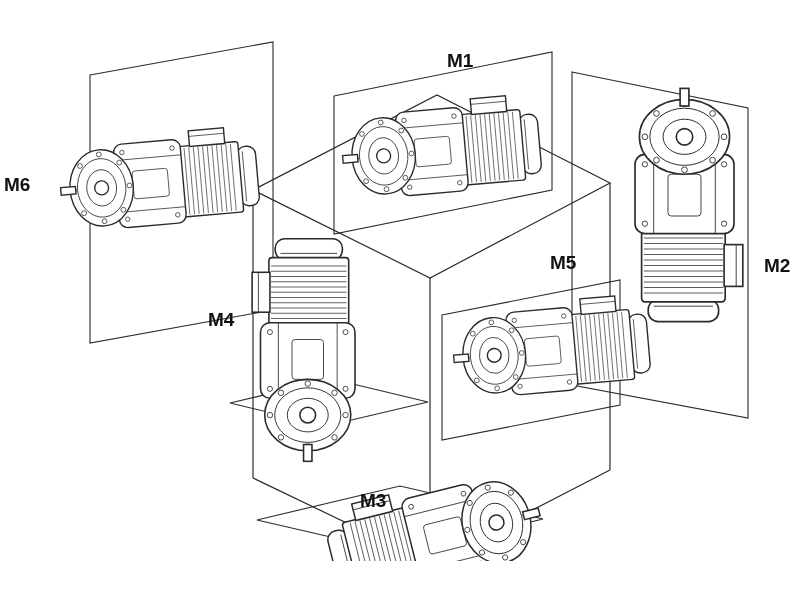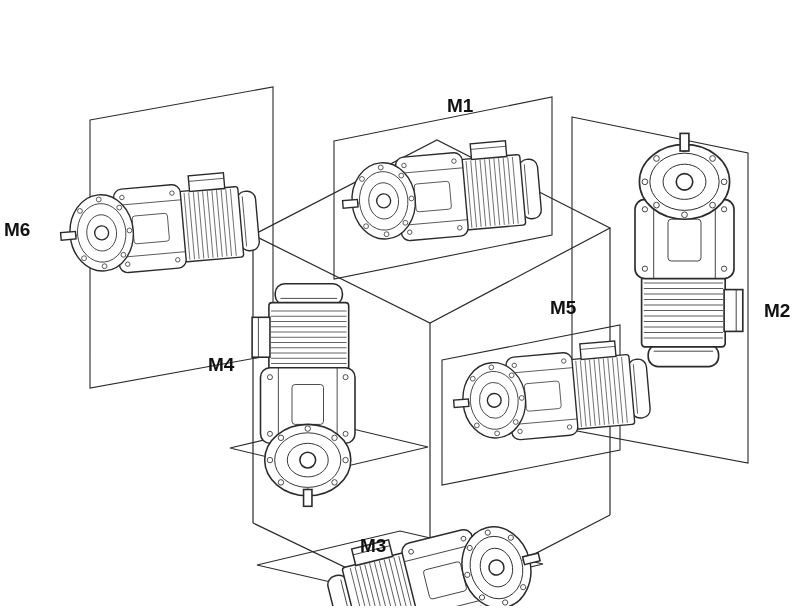--- a/index.html
+++ b/index.html
@@ -2,21 +2,20 @@
 <html><head>
 <meta charset="utf-8">
 <style>
   html,body{margin:0;padding:0;background:#fff;}
   .stage{
     position:relative;
     width:800px;height:561px;
     background:#ffffff;
     overflow:hidden;
     font-family:"Liberation Sans", sans-serif;
-    margin-top:45px;
   }
   svg{display:block;}
   .lines{stroke:#2b2b2b;fill:none;stroke-width:1.2;}
   .plane{stroke:#2b2b2b;fill:none;stroke-width:1.1;}
   .lbl{
     font-family:"Liberation Sans", sans-serif;
     font-weight:700;
     font-size:19px;
     fill:#111111;
   }

